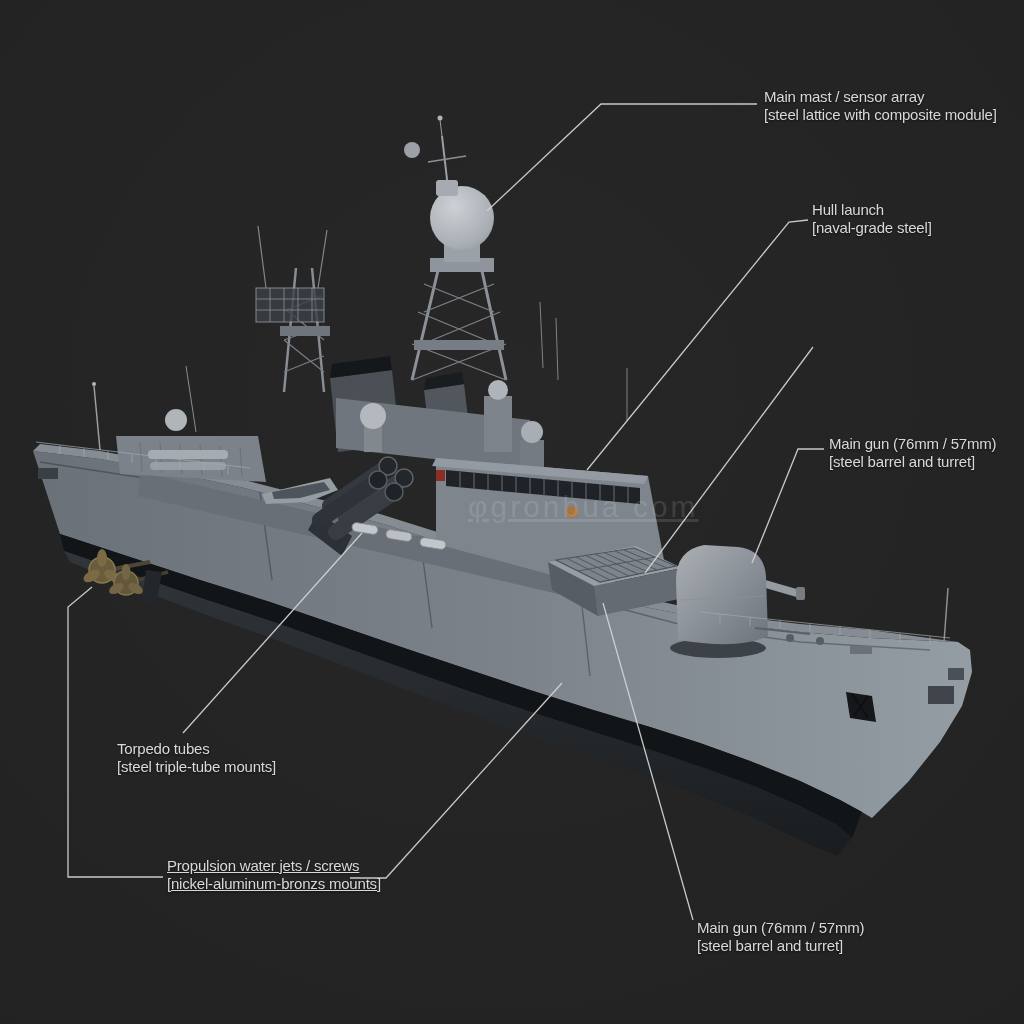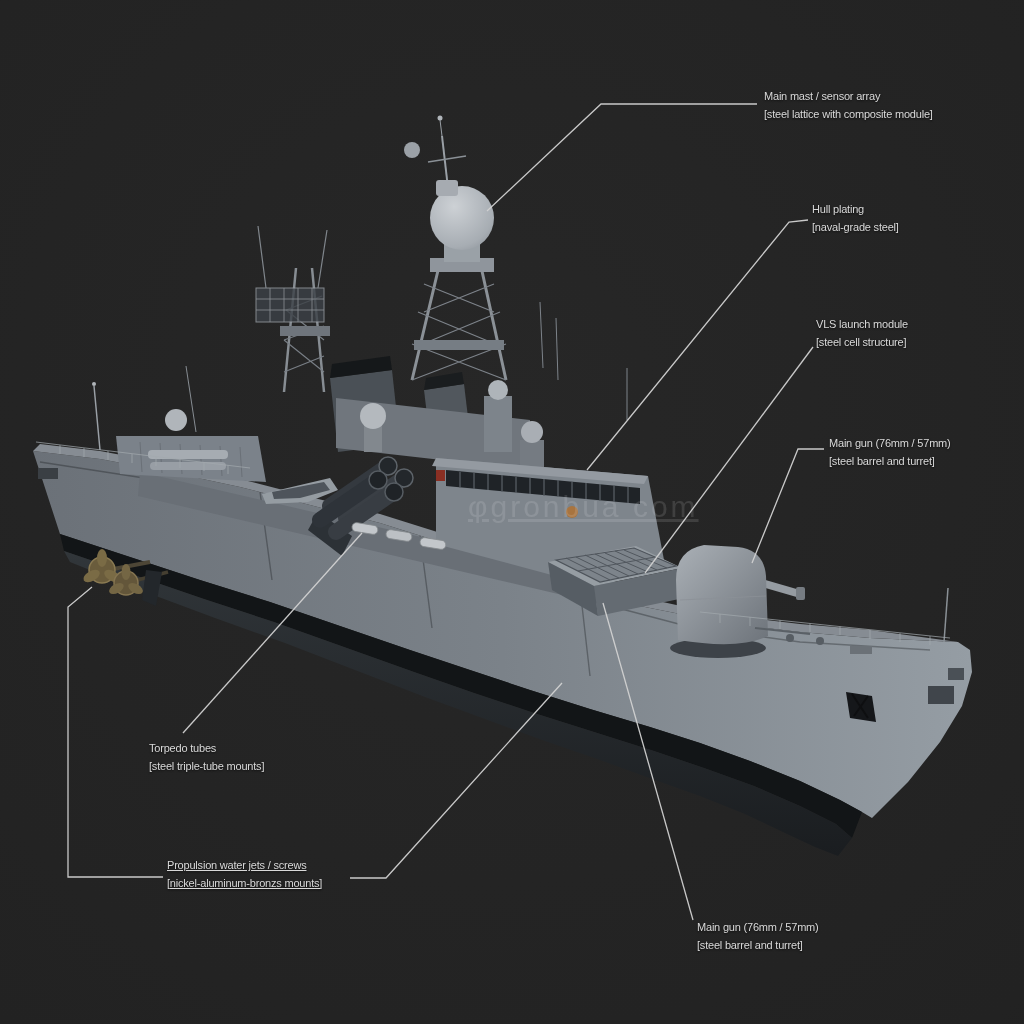--- a/index.html
+++ b/index.html
@@ -3,28 +3,28 @@
 <meta charset="utf-8">
 <style>
   html,body{margin:0;padding:0;background:#141414;}
   .stage{
     position:relative;width:1024px;height:1024px;overflow:hidden;
     background:radial-gradient(140% 140% at 48% 40%, #272727 0%, #222222 55%, #1b1b1b 85%, #161616 100%);
     font-family:"Liberation Sans", sans-serif;
   }
   .stage svg{position:absolute;left:0;top:0;}
   .callout{
-    position:absolute;color:#d9d9d9;font-size:11px;line-height:17.5px;
+    position:absolute;color:#d9d9d9;font-size:15px;line-height:17.5px;
     letter-spacing:-0.2px;white-space:nowrap;text-shadow:0 1px 2px rgba(0,0,0,.6);
   }
   #co-mast   {left:764px;top:88px;}
   #co-hull   {left:812px;top:201px;}
   #co-vls    {left:816px;top:316px;}
   #co-gun-r  {left:829px;top:435px;}
-  #co-torpedo{left:117px;top:740px;margin-left:32px;}
+  #co-torpedo{left:117px;top:740px;}
   #co-prop   {left:167px;top:857px;text-decoration:underline;}
   #co-gun-b  {left:697px;top:919px;}
   .watermark{
     position:absolute;left:468px;top:490px;width:260px;
     color:rgba(255,255,255,0.12);font-size:30px;letter-spacing:3px;white-space:nowrap;text-decoration:underline;
   }
 </style>
 </head>
 <body>
 
@@ -219,28 +219,24 @@
   </svg>
 
   <div class="watermark">φgronbua com</div>
 
   <div class="callout" id="co-mast">
     <div>Main mast / sensor array</div>
     <div>[steel lattice with composite module]</div>
   </div>
 
   <div class="callout" id="co-hull">
-    <div>Hull plating</div>
+    <div>Hull launch</div>
     <div>[naval-grade steel]</div>
   </div>
 
-  <div class="callout" id="co-vls">
-    <div>VLS launch module</div>
-    <div>[steel cell structure]</div>
-  </div>
 
   <div class="callout" id="co-gun-r">
     <div>Main gun (76mm / 57mm)</div>
     <div>[steel barrel and turret]</div>
   </div>
 
   <div class="callout" id="co-torpedo">
     <div>Torpedo tubes</div>
     <div>[steel triple-tube mounts]</div>
   </div>

